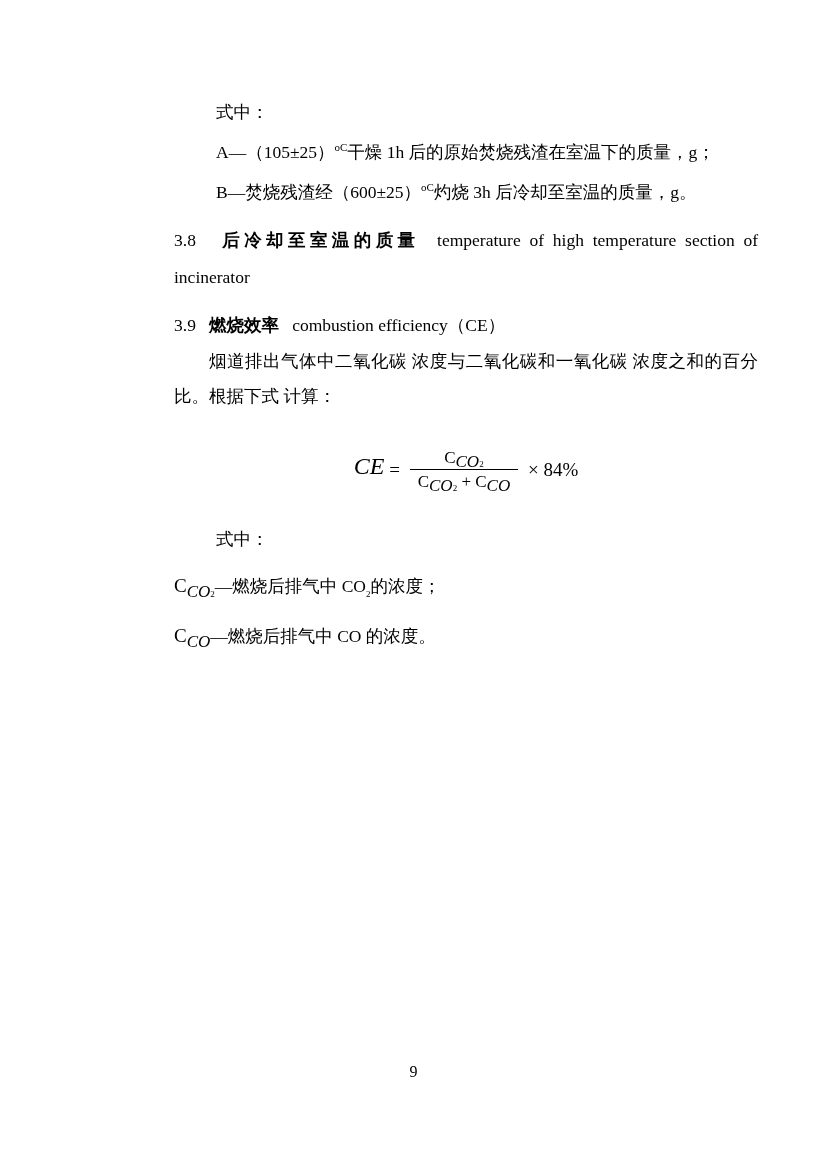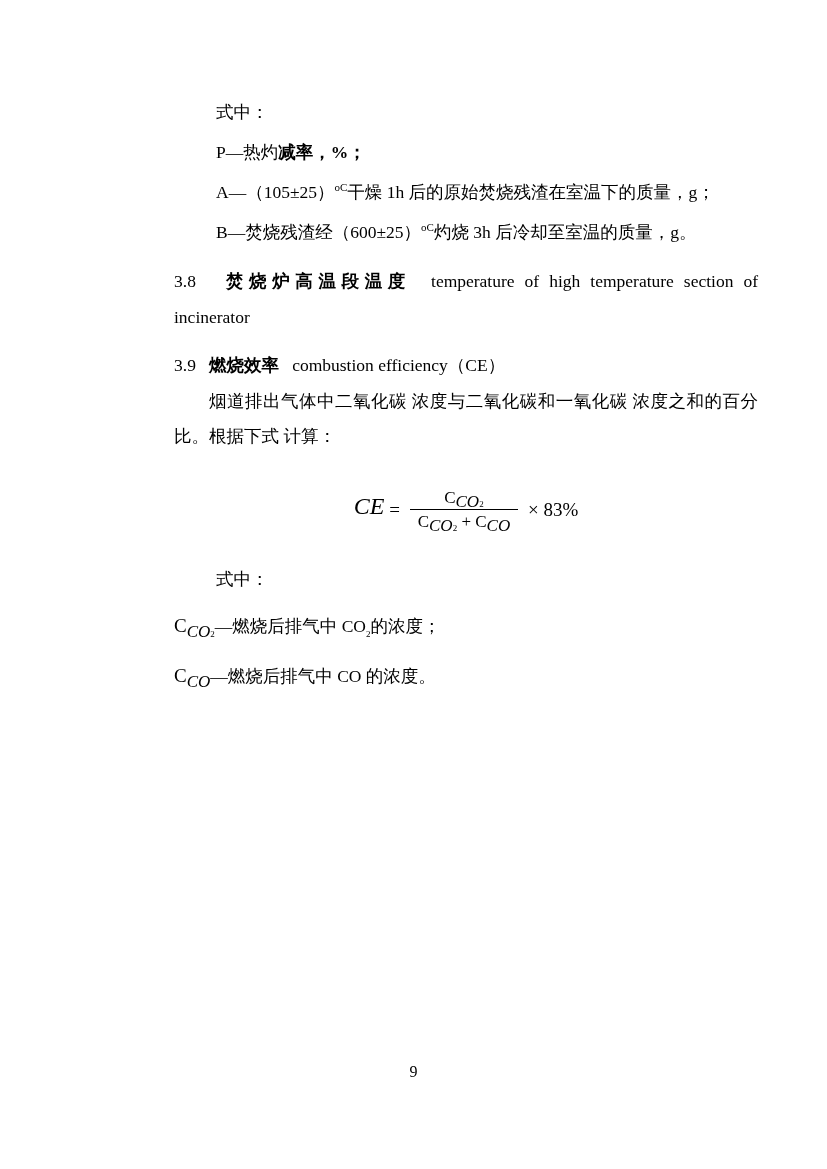--- a/index.html
+++ b/index.html
@@ -137,35 +137,32 @@
   }
 </style>
 </head>
 <body>
 
 <div class="page">
   <div class="content">
 
     <p class="para indent-small">式中：</p>
 
-    <p class="para indent-small">
-      <span>P—热灼</span><span class="bold">减</span><span class="bold">率，%；</span>
-    </p>
 
     <p class="para indent-small">
       <span>A—（105±25）</span><span class="sup">o</span><span class="sup">C</span><span>干燥 1h 后的原始焚烧残渣在室温下的质量，g；</span>
     </p>
 
     <p class="para indent-small">
       <span>B—焚烧残渣经（600±25）</span><span class="sup">o</span><span class="sup">C</span><span>灼烧 3h 后冷却至室温的质量，g。</span>
     </p>
 
     <div class="heading heading-justify">
       <span class="num">3.8</span>&nbsp;&nbsp;
-      <span class="cn">焚烧炉高温段温度</span>&nbsp;
+      <span class="cn">后冷却至室温的质量</span>&nbsp;
       <span>temperature   of  high   temperature   section  of</span>
     </div>
     <div class="heading" style="margin-top:0">incinerator</div>
 
 
     <div class="heading">
       <span class="num">3.9</span>&nbsp;&nbsp;
       <span class="cn">燃烧效率</span>&nbsp;&nbsp;
       <span>combustion efficiency</span><span>（CE）</span>
     </div>
@@ -173,21 +170,21 @@
     <p class="body-cn indent">烟道排出气体中二氧化碳 浓度与二氧化碳和一氧化碳 浓度之和的百分比。根据下式 计算：</p>
 
     <div class="formula">
       <span class="ce">CE</span>
       <span class="eqtail">=</span>
       <span class="frac">
         <span class="num-part"><span class="varC">C</span><span class="varsub">CO</span><span class="varsub2">2</span></span>
         <span class="bar"></span>
         <span class="den-part"><span class="varC">C</span><span class="varsub">CO</span><span class="varsub2">2</span> <span>+</span> <span class="varC">C</span><span class="varsub">CO</span></span>
       </span>
-      <span class="eqtail">× 83%</span>
+      <span class="eqtail">× 84%</span>
     </div>
 
     <p class="para indent-small">式中：</p>
 
     <p class="symline">
       <span class="bigC">C</span><span class="varsub">CO</span><span class="varsub2">2</span><span>—燃烧后排气中 CO</span><span class="varsub2">2</span><span>的浓度；</span>
     </p>
 
     <p class="symline">
       <span class="bigC">C</span><span class="varsub">CO</span><span>—燃烧后排气中 CO 的浓度。</span>

